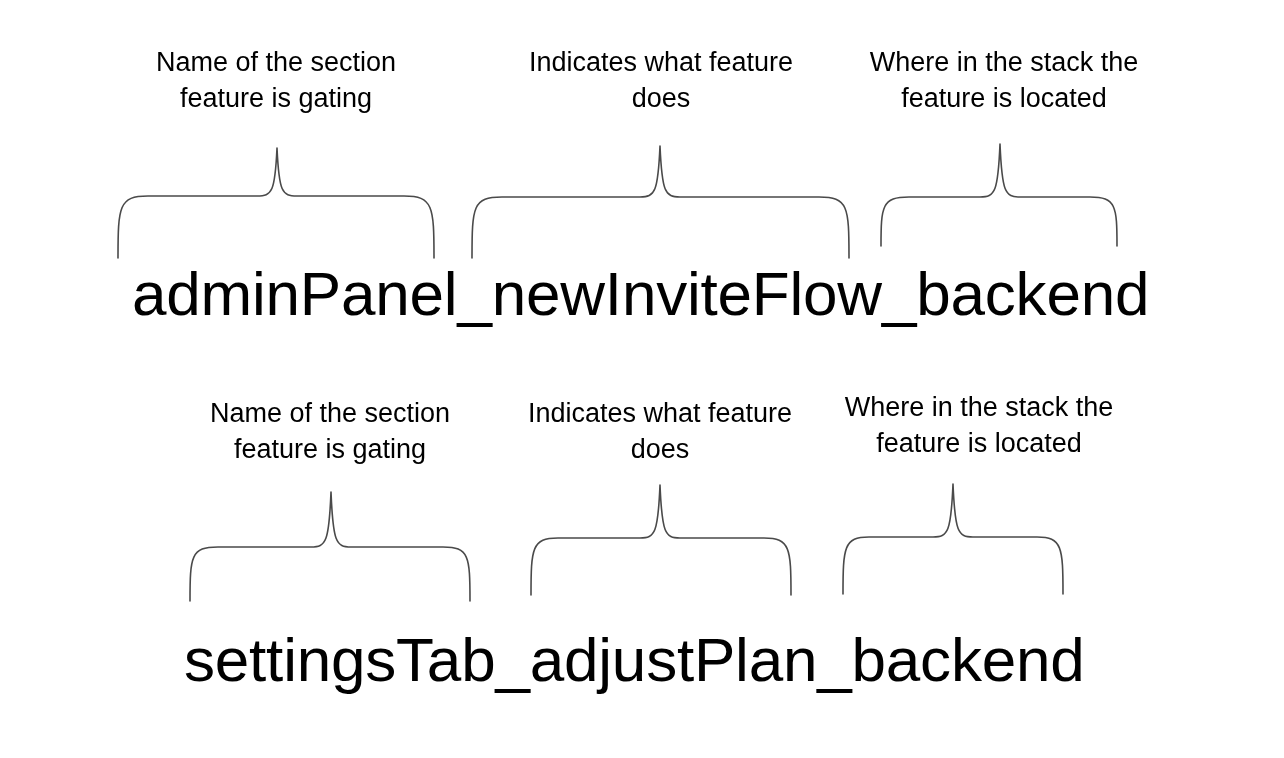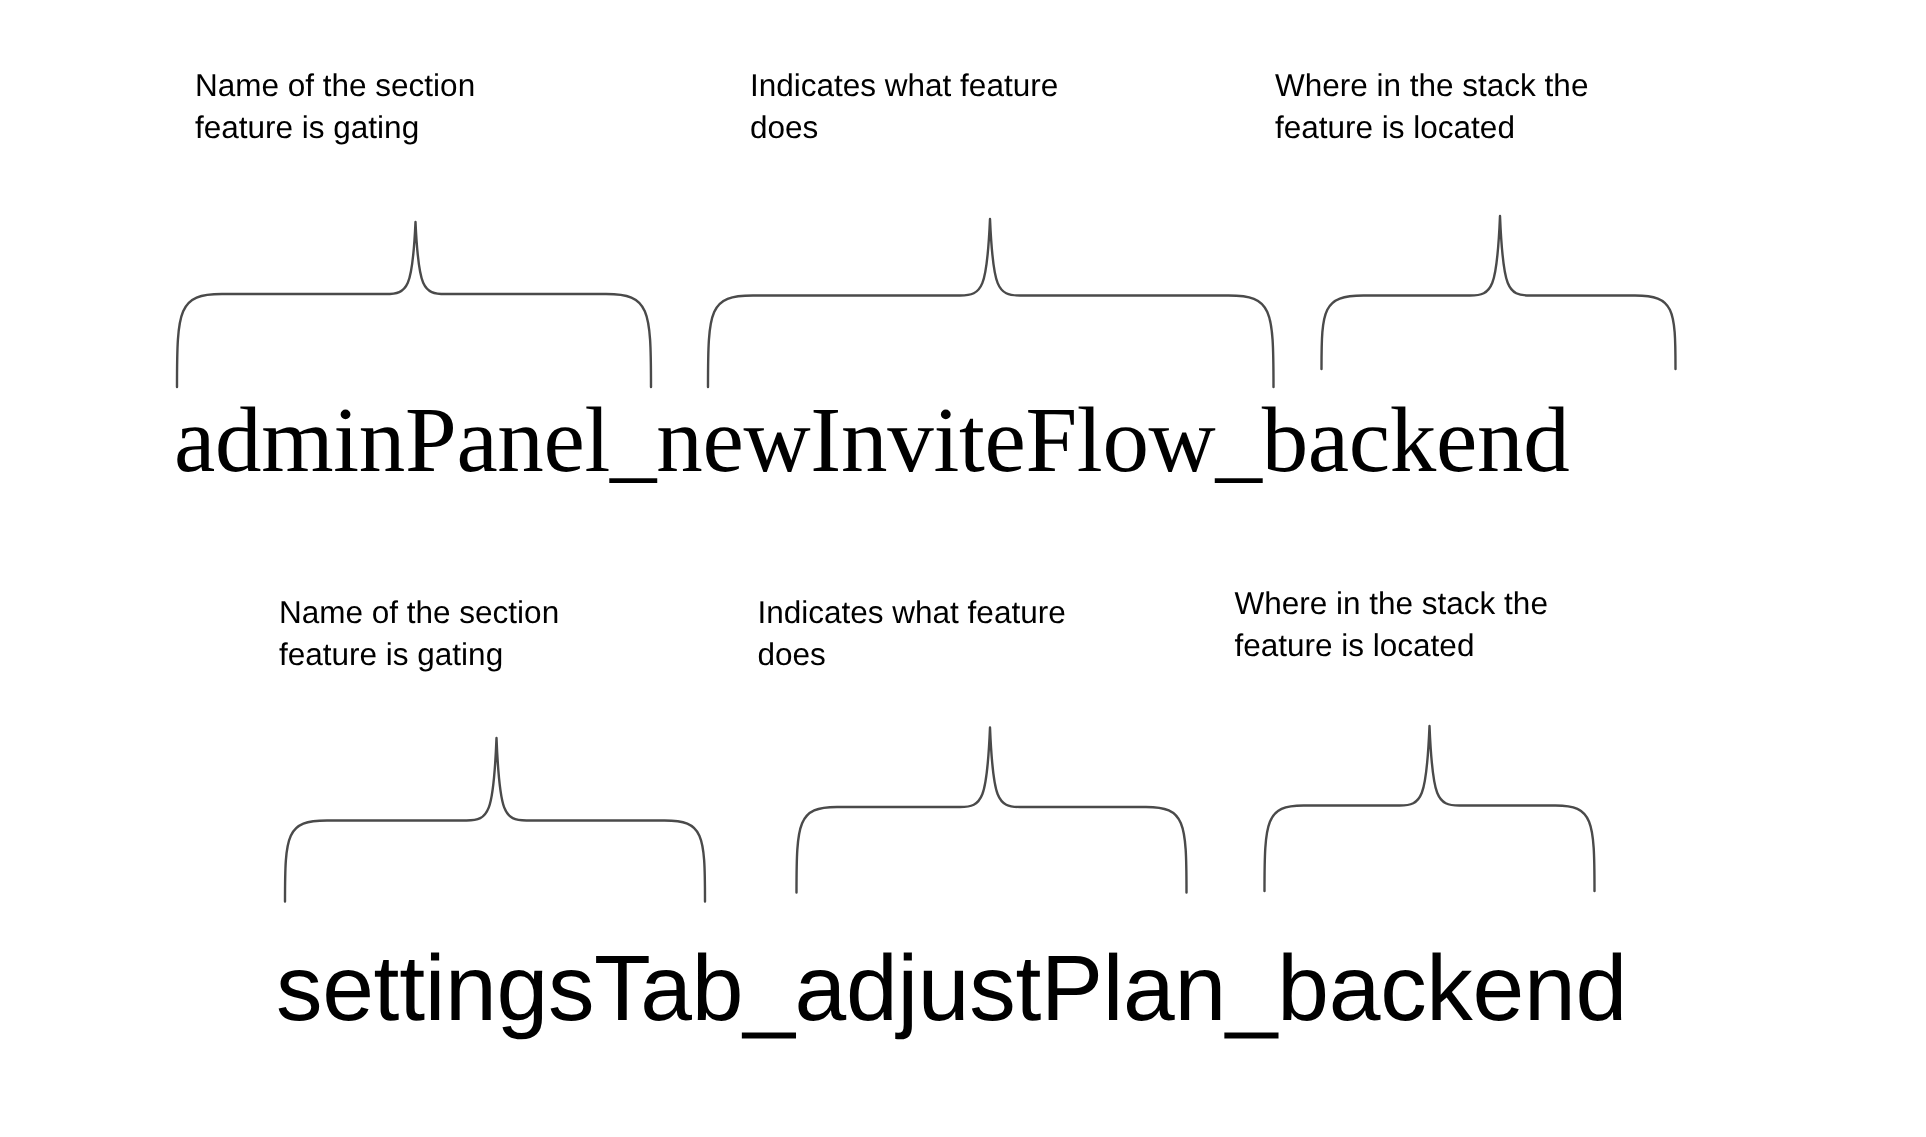--- a/index.html
+++ b/index.html
@@ -19,23 +19,23 @@
   .canvas {
     position: absolute;
     left: 0; top: 0;
     width: 1284px;
     height: 758px;
   }
 
   
   .caption {
     position: absolute;
-    text-align: left;
+    text-align: center;
     font-family: "Liberation Sans", sans-serif;
-    font-size: 21px;
+    font-size: 27px;
     line-height: 1.35;
     color: #000000;
     white-space: pre-line;
   }
 
   
   .flag-text {
     position: absolute;
     font-family: "Liberation Sans", sans-serif;
     font-size: 62px;
@@ -68,21 +68,21 @@
 
   <div class="caption" style="left:130px; top:44px; width:292px;">Name of the section
 feature is gating</div>
 
   <div class="caption" style="left:500px; top:44px; width:322px;">Indicates what feature
 does</div>
 
   <div class="caption" style="left:850px; top:44px; width:308px;">Where in the stack the
 feature is located</div>
 
-  <div class="flag-text" style="left:116px; top:263px;font-family:Liberation Serif, serif;">adminPanel_newInviteFlow_backend</div>
+  <div class="flag-text" style="left:132px; top:263px;">adminPanel_newInviteFlow_backend</div>
 
   <div class="caption" style="left:186px; top:395px; width:288px;">Name of the section
 feature is gating</div>
 
   <div class="caption" style="left:505px; top:395px; width:310px;">Indicates what feature
 does</div>
 
   <div class="caption" style="left:823px; top:389px; width:312px;">Where in the stack the
 feature is located</div>
 

